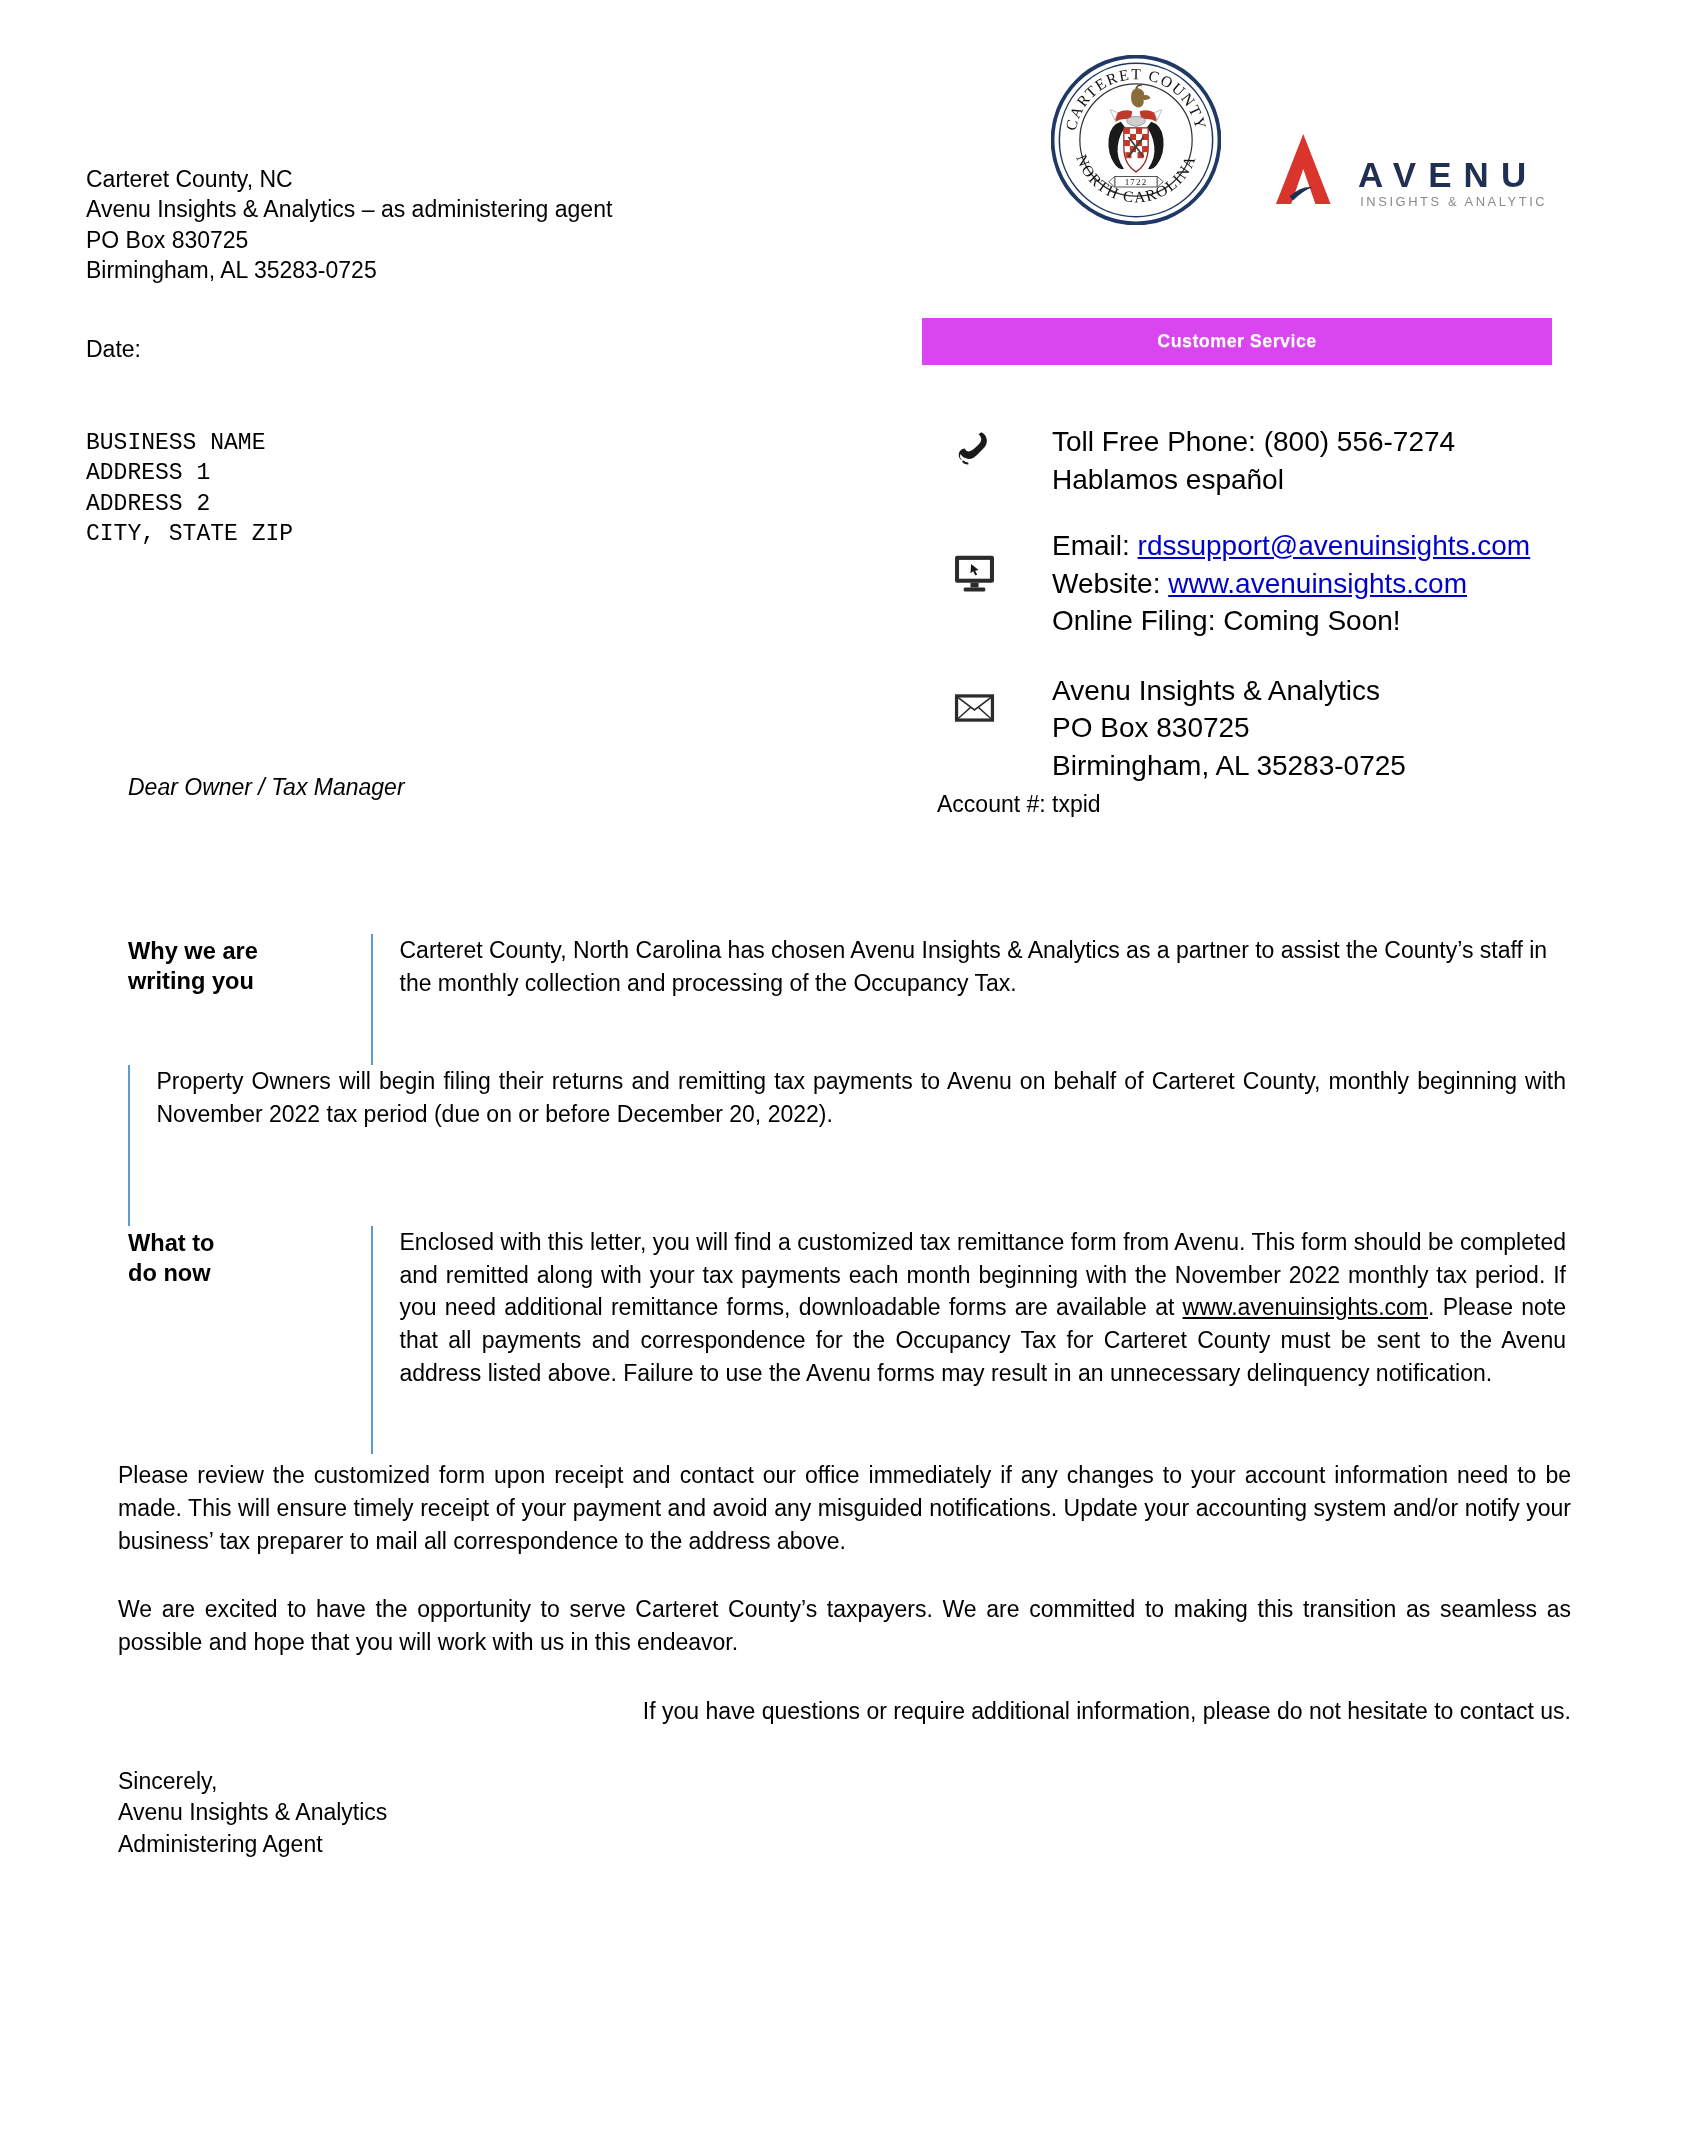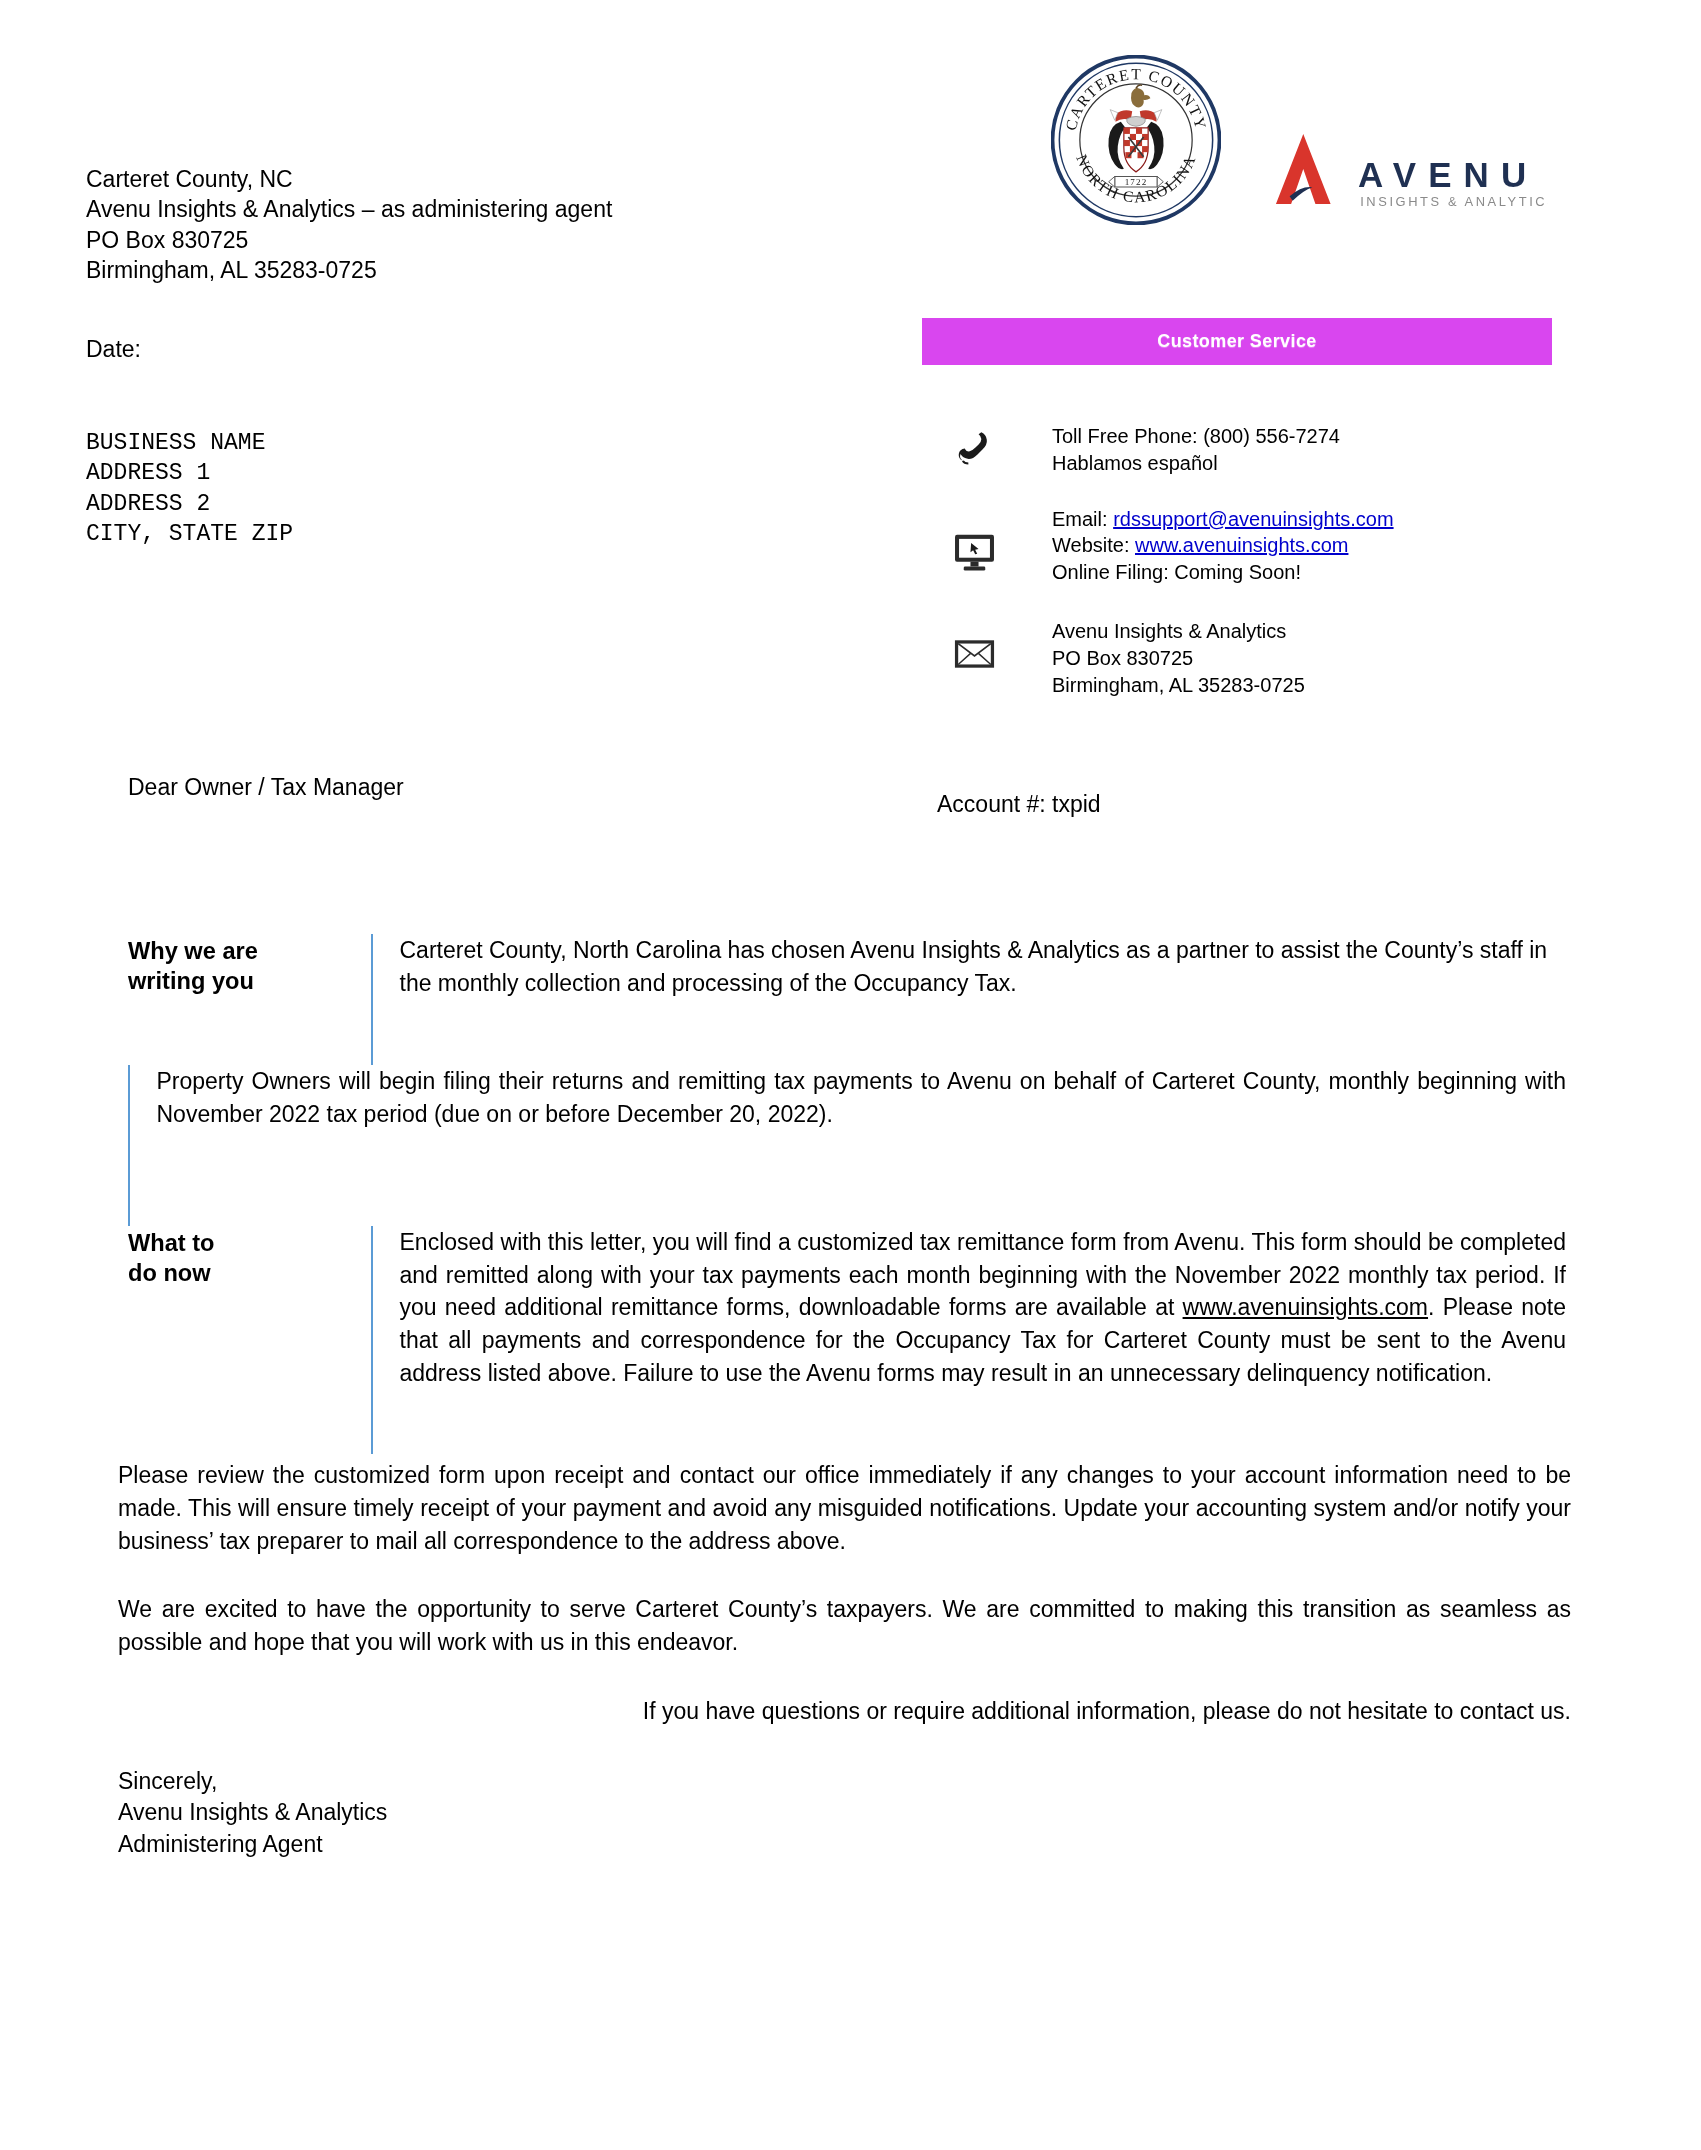--- a/index.html
+++ b/index.html
@@ -93,40 +93,41 @@
     min-height: 7.6px;
   }
   .contact-icon {
     position: absolute;
     left: 0;
     width: 84px;
     text-align: center;
   }
   .contact-text {
     margin-left: 120px;
-    font-size: 20px;
+    font-size: 28px;
     line-height: 1.34;
   }
   .contact-text .lbl { white-space: nowrap; }
   a.weblink {
     color: #0000cc;
     text-decoration: underline;
   }
   .row-phone .contact-icon { top: 3px; }
   .row-web { margin-top: 29px; }
   .row-web .contact-icon { top: 27px; }
   .row-mail { margin-top: 32px; }
   .row-mail .contact-icon { top: 21px; }
 
   
   .salutation {
     position: absolute;
     left: 128px;
     top: 774px;
     font-size: 23px;
+    font-style: italic;
   }
   .account-line {
     position: absolute;
     left: 937px;
     top: 791px;
     font-size: 23px;
   }
 
   
   .sections {

